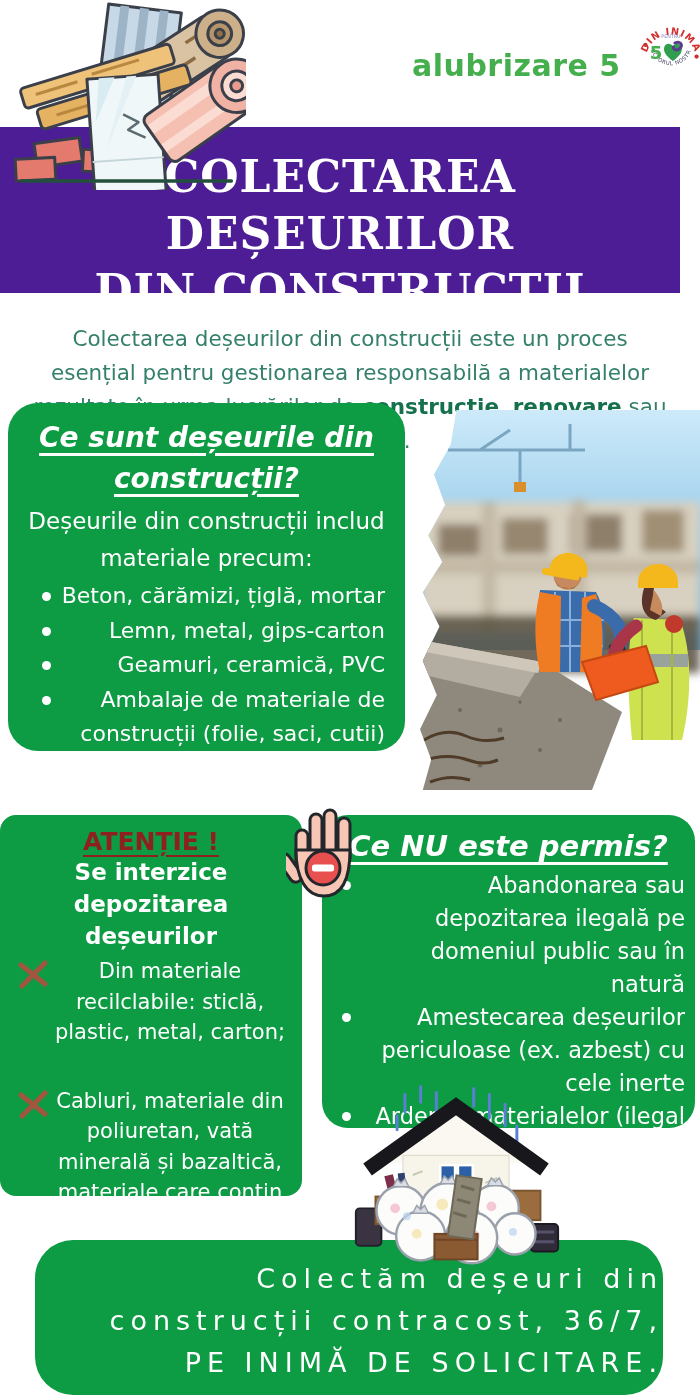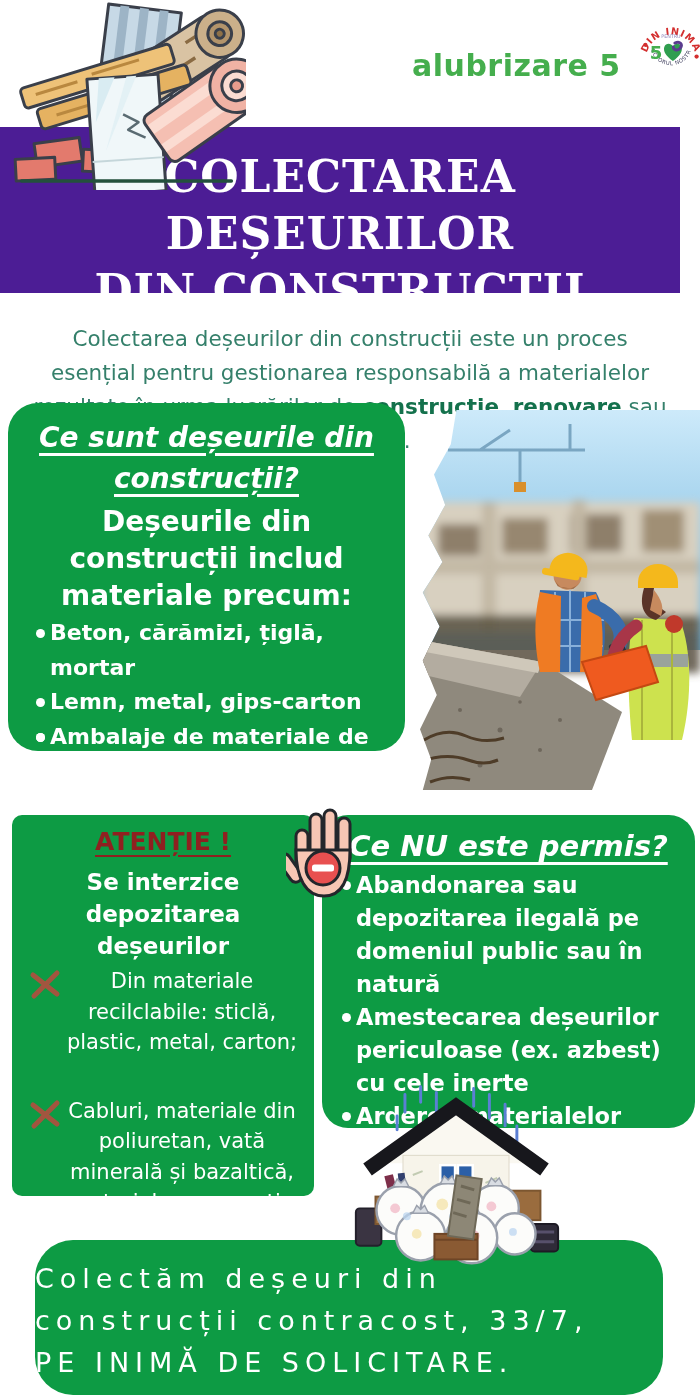--- a/index.html
+++ b/index.html
@@ -28,60 +28,60 @@
   }
   #banner .t1{margin-top:21px;}
   
   #intro{
     position:absolute;left:30px;top:300px;width:640px;text-align:center;
     color:#35806b;font-size:21.5px;line-height:34px;z-index:1;
   }
   #intro b{color:#14714c;}
   
   .gbox{position:absolute;background:#0d9b44;color:#fff;box-sizing:border-box;}
-  #what-box{left:8px;top:403px;width:397px;height:348px;border-radius:30px;padding:14px 6px 0;z-index:1;}
+  #what-box{left:8px;top:403px;width:397px;height:348px;border-radius:30px;padding:14px 12px 0;z-index:1;}
   .box-h{
     font-weight:bold;font-style:italic;text-align:center;
     text-decoration:underline;text-underline-offset:6px;text-decoration-thickness:2.5px;
   }
   #what-box .box-h{font-size:28px;line-height:41px;}
-  #what-box .lead{font-size:28px;line-height:37px;text-align:center;margin-top:4px;font-weight:bold;}
+  #what-box .lead{font-size:23px;line-height:37px;text-align:center;margin-top:4px;}
   .blist{list-style:none;margin:2px 0 0;padding:0;}
-  .blist li{position:relative;padding:0 8px 0 36px;text-align:left;font-size:22px;line-height:34.5px;font-weight:bold;}
+  .blist li{position:relative;padding:0 8px 0 36px;text-align:right;font-size:22px;line-height:34.5px;}
   .blist .dot{position:absolute;left:22px;top:13px;width:9px;height:9px;border-radius:50%;background:#fff;}
   
   #photo{
     position:absolute;left:420px;top:410px;width:280px;height:380px;z-index:1;
     clip-path:polygon(13% 0%,100% 0%,100% 100%,1% 100%,4% 92%,0% 84%,6% 75%,1% 66%,7% 57%,1% 48%,8% 40%,3% 33%,9% 25%,5% 17%,11% 9%);
   }
   #photo svg{display:block;width:100%;height:100%;}
   
-  #attention-box{left:12px;top:815px;width:302px;height:381px;border-radius:10px;padding:12px 8px 0;z-index:2;}
+  #attention-box{left:0;top:815px;width:302px;height:381px;border-radius:16px;padding:12px 8px 0;z-index:2;}
   #attention-box .atitle{
     color:#8f2020;font-weight:bold;font-size:25px;text-align:center;
     text-decoration:underline;text-underline-offset:5px;
   }
-  #attention-box .asub{font-weight:bold;font-size:23px;line-height:32px;text-align:center;margin-top:10px;}
+  #attention-box .asub{font-weight:bold;font-size:23px;line-height:32px;text-align:center;}
   .xitem{position:relative;padding:0 8px 0 46px;text-align:center;font-size:21px;line-height:30.5px;}
   .xitem.first{margin-top:4px;}
   .xitem.second{margin-top:38px;}
   .xicon{position:absolute;left:8px;top:2px;width:34px;height:34px;}
   
   #hand{position:absolute;left:286px;top:806px;width:72px;height:110px;z-index:4;}
   
   #notallowed-box{left:322px;top:815px;width:373px;height:313px;border-radius:26px;padding:10px 4px 0;z-index:2;}
   #notallowed-box .box-h{font-size:29px;line-height:42px;}
   #notallowed-box .blist li{padding:0 6px 0 30px;font-size:22.5px;line-height:33px;}
   #notallowed-box .blist .dot{left:16px;top:12px;}
   
   #house-illu{position:absolute;left:348px;top:1083px;width:216px;height:182px;z-index:3;}
   
   #footer-box{
     left:35px;top:1240px;width:628px;height:155px;border-radius:38px;z-index:1;
-    text-align:left;padding-top:18px;
+    text-align:right;padding-top:18px;
   }
   #footer-box .f{font-size:27px;line-height:42px;letter-spacing:6px;}
 </style>
 </head>
 <body>
 
 <div id="poster">
 
   <svg id="materials-illu" viewBox="0 0 235 190">
     <g stroke="#3a3f4a" stroke-width="3" stroke-linejoin="round">
@@ -179,21 +179,21 @@
   </div>
 
   <p id="intro"><span>Colectarea deșeurilor din construcții este un proces esențial pentru gestionarea responsabilă a materialelor rezultate în urma lucrărilor de </span><b>construcție</b><span>, </span><b>renovare</b><span> sau </span><b>demolare</b><span>.</span></p>
 
   <div id="what-box" class="gbox">
     <div class="box-h">Ce sunt deșeurile din construcții?</div>
     <div class="lead">Deșeurile din construcții includ materiale precum:</div>
     <ul class="blist">
       <li><span class="dot"></span><span>Beton, cărămizi, țiglă, mortar</span></li>
       <li><span class="dot"></span><span>Lemn, metal, gips-carton</span></li>
-      <li><span class="dot"></span></li>
+      <li><span class="dot"></span><span>Geamuri, ceramică, PVC</span></li>
       <li><span class="dot"></span><span>Ambalaje de materiale de construcții (folie, saci, cutii)</span></li>
     </ul>
   </div>
 
   <div id="photo">
     <svg viewBox="0 0 280 380" preserveAspectRatio="none">
       <defs>
         <linearGradient id="skyg" x1="0" y1="0" x2="0" y2="1">
           <stop offset="0" stop-color="#cdeafa"></stop>
             <stop offset="1" stop-color="#6fb3dc"></stop>
@@ -360,17 +360,17 @@
         <circle cx="168" cy="150" r="4" fill="#bcd6f0"></circle>
     </g>
     <rect x="88" y="152" width="44" height="26" fill="#8a5a33" stroke="#6e4526" stroke-width="2"></rect>
     <path d="M88,158 h44" stroke="#6e4526" stroke-width="2"></path>
     <rect x="106" y="94" width="26" height="62" fill="#8d8776" stroke="#6e6857" stroke-width="2" transform="rotate(8 119 125)"></rect>
     <path d="M112,104 l14,2 M110,118 l14,2 M108,132 l14,2" stroke="#6e6857" stroke-width="3" transform="rotate(8 119 125)"></path>
   </svg>
 
   <div id="footer-box" class="gbox">
     <div class="f">Colectăm deșeuri din</div>
-    <div class="f">construcții contracost, 33/7,</div>
+    <div class="f">construcții contracost, 36/7,</div>
     <div class="f">PE INIMĂ DE SOLICITARE.</div>
   </div>
 
 </div>
 
 </body></html>

